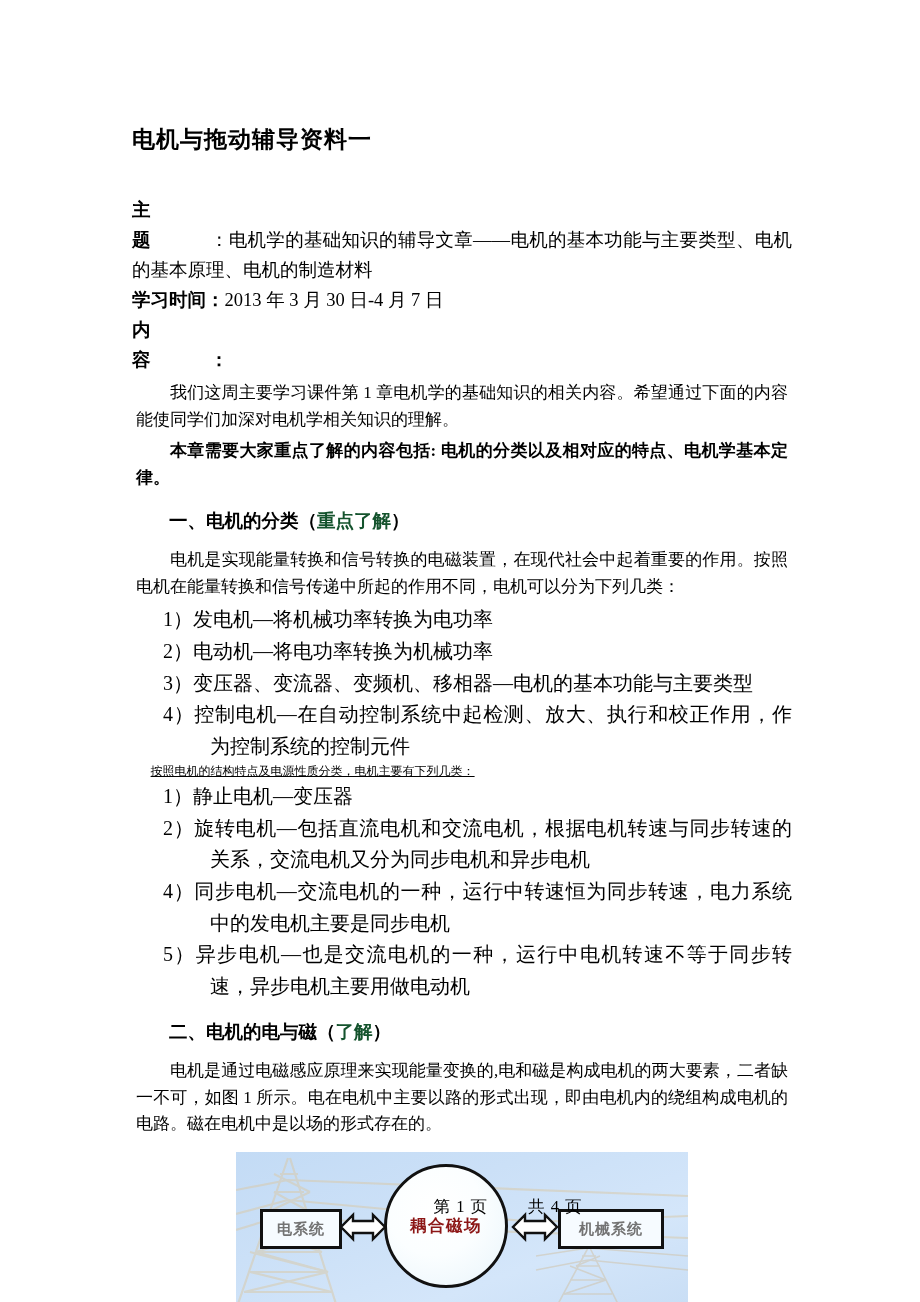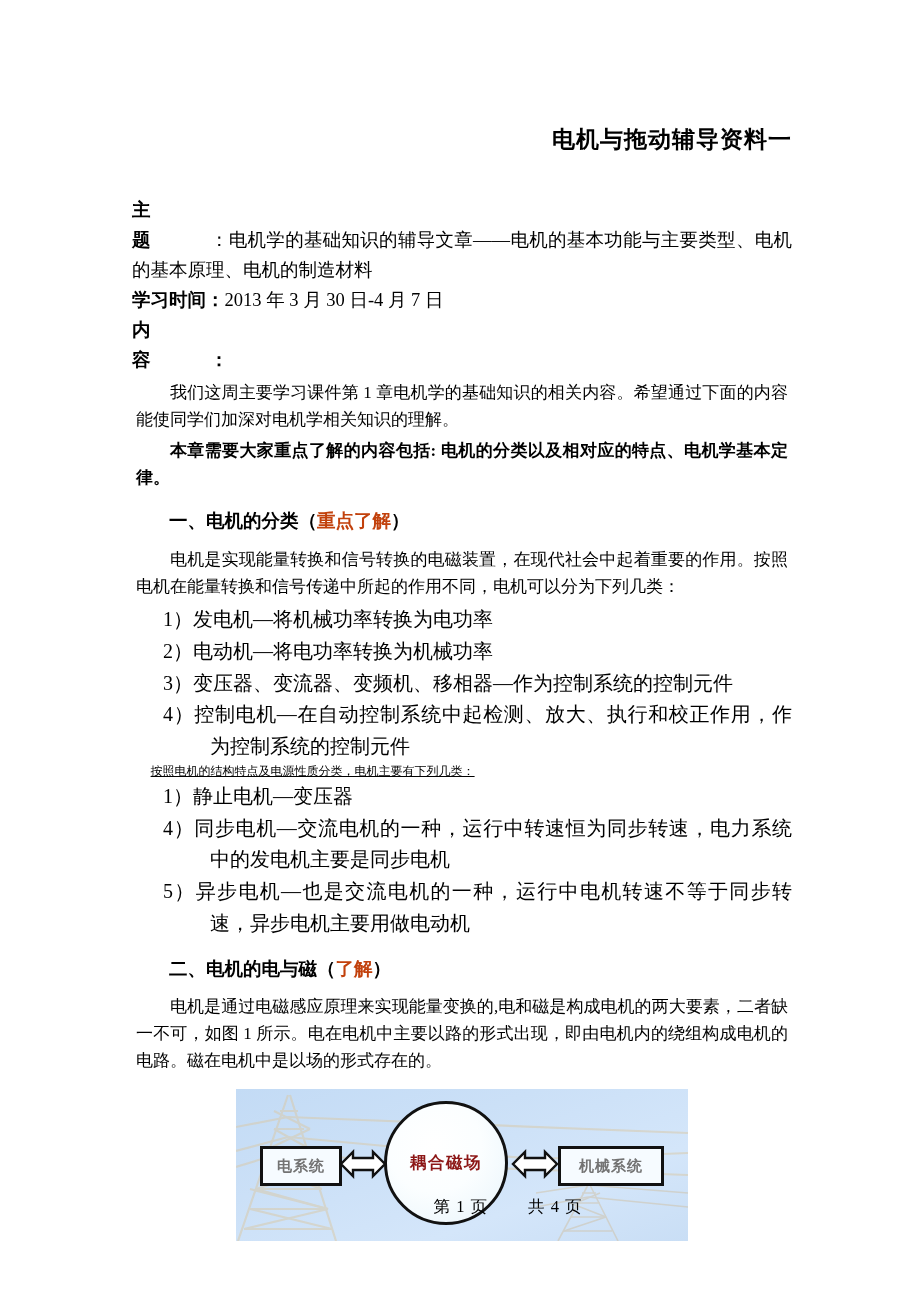--- a/index.html
+++ b/index.html
@@ -24,21 +24,21 @@
   }
   .content {
     position: absolute;
     left: 132px;
     top: 0;
     width: 660px;
   }
 
   
   .doc-title {
-    text-align: right;
+    text-align: left;
     font-size: 23px;
     font-weight: bold;
     letter-spacing: 1px;
     margin-top: 124px;
     line-height: 1.4;
   }
 
   
   .meta-block {
     margin-top: 40px;
@@ -76,21 +76,21 @@
 
   
   .section-heading {
     font-size: 18.5px;
     font-weight: bold;
     line-height: 1.58;
     margin: 16px 0 10px 0;
     text-indent: 2em;
   }
   .hl-red {
-    color: #c2410c;
+    color: #14532d;
     font-weight: bold;
     margin-top: 48px;
   }
 
   
   ul.numlist {
     list-style: none;
     margin: 0;
     padding: 0;
   }
@@ -217,28 +217,29 @@
     <p class="para">我们这周主要学习课件第 1 章电机学的基础知识的相关内容。希望通过下面的内容能使同学们加深对电机学相关知识的理解。</p>
     <p class="para bold">本章需要大家重点了解的内容包括: 电机的分类以及相对应的特点、电机学基本定律。</p>
 
     <div class="section-heading"><span>一、电机的分类（</span><span class="hl-red">重点了解</span><span>）</span></div>
 
     <p class="para">电机是实现能量转换和信号转换的电磁装置，在现代社会中起着重要的作用。按照电机在能量转换和信号传递中所起的作用不同，电机可以分为下列几类：</p>
 
     <ul class="numlist">
       <li><span class="marker">1）</span><span>发电机—将机械功率转换为电功率</span></li>
       <li><span class="marker">2）</span><span>电动机—将电功率转换为机械功率</span></li>
-      <li><span class="marker">3）</span><span>变压器、变流器、变频机、移相器—作为控制系统的控制元件</span></li>
+      <li><span class="marker">3）</span><span>变压器、变流器、变频机、移相器—电机的基本功能与主要类型</span></li>
       <li><span class="marker">4）</span><span>控制电机—在自动控制系统中起检测、放大、执行和校正作用，作为控制系统的控制元件</span></li>
     </ul>
 
     <div class="lead-line" style="margin-left:1.55em;">按照电机的结构特点及电源性质分类，电机主要有下列几类：</div>
 
     <ul class="numlist">
       <li><span class="marker">1）</span><span>静止电机—变压器</span></li>
+      <li><span class="marker">2）</span><span>旋转电机—包括直流电机和交流电机，根据电机转速与同步转速的关系，交流电机又分为同步电机和异步电机</span></li>
       <li><span class="marker">4）</span><span>同步电机—交流电机的一种，运行中转速恒为同步转速，电力系统中的发电机主要是同步电机</span></li>
       <li><span class="marker">5）</span><span>异步电机—也是交流电机的一种，运行中电机转速不等于同步转速，异步电机主要用做电动机</span></li>
     </ul>
 
     <div class="section-heading"><span>二、电机的电与磁（</span><span class="hl-red">了解</span><span>）</span></div>
 
     <p class="para">电机是通过电磁感应原理来实现能量变换的,电和磁是构成电机的两大要素，二者缺一不可，如图 1 所示。电在电机中主要以路的形式出现，即由电机内的绕组构成电机的电路。磁在电机中是以场的形式存在的。</p>
 
     <div class="figure-wrap">
       <div class="figure-img">

